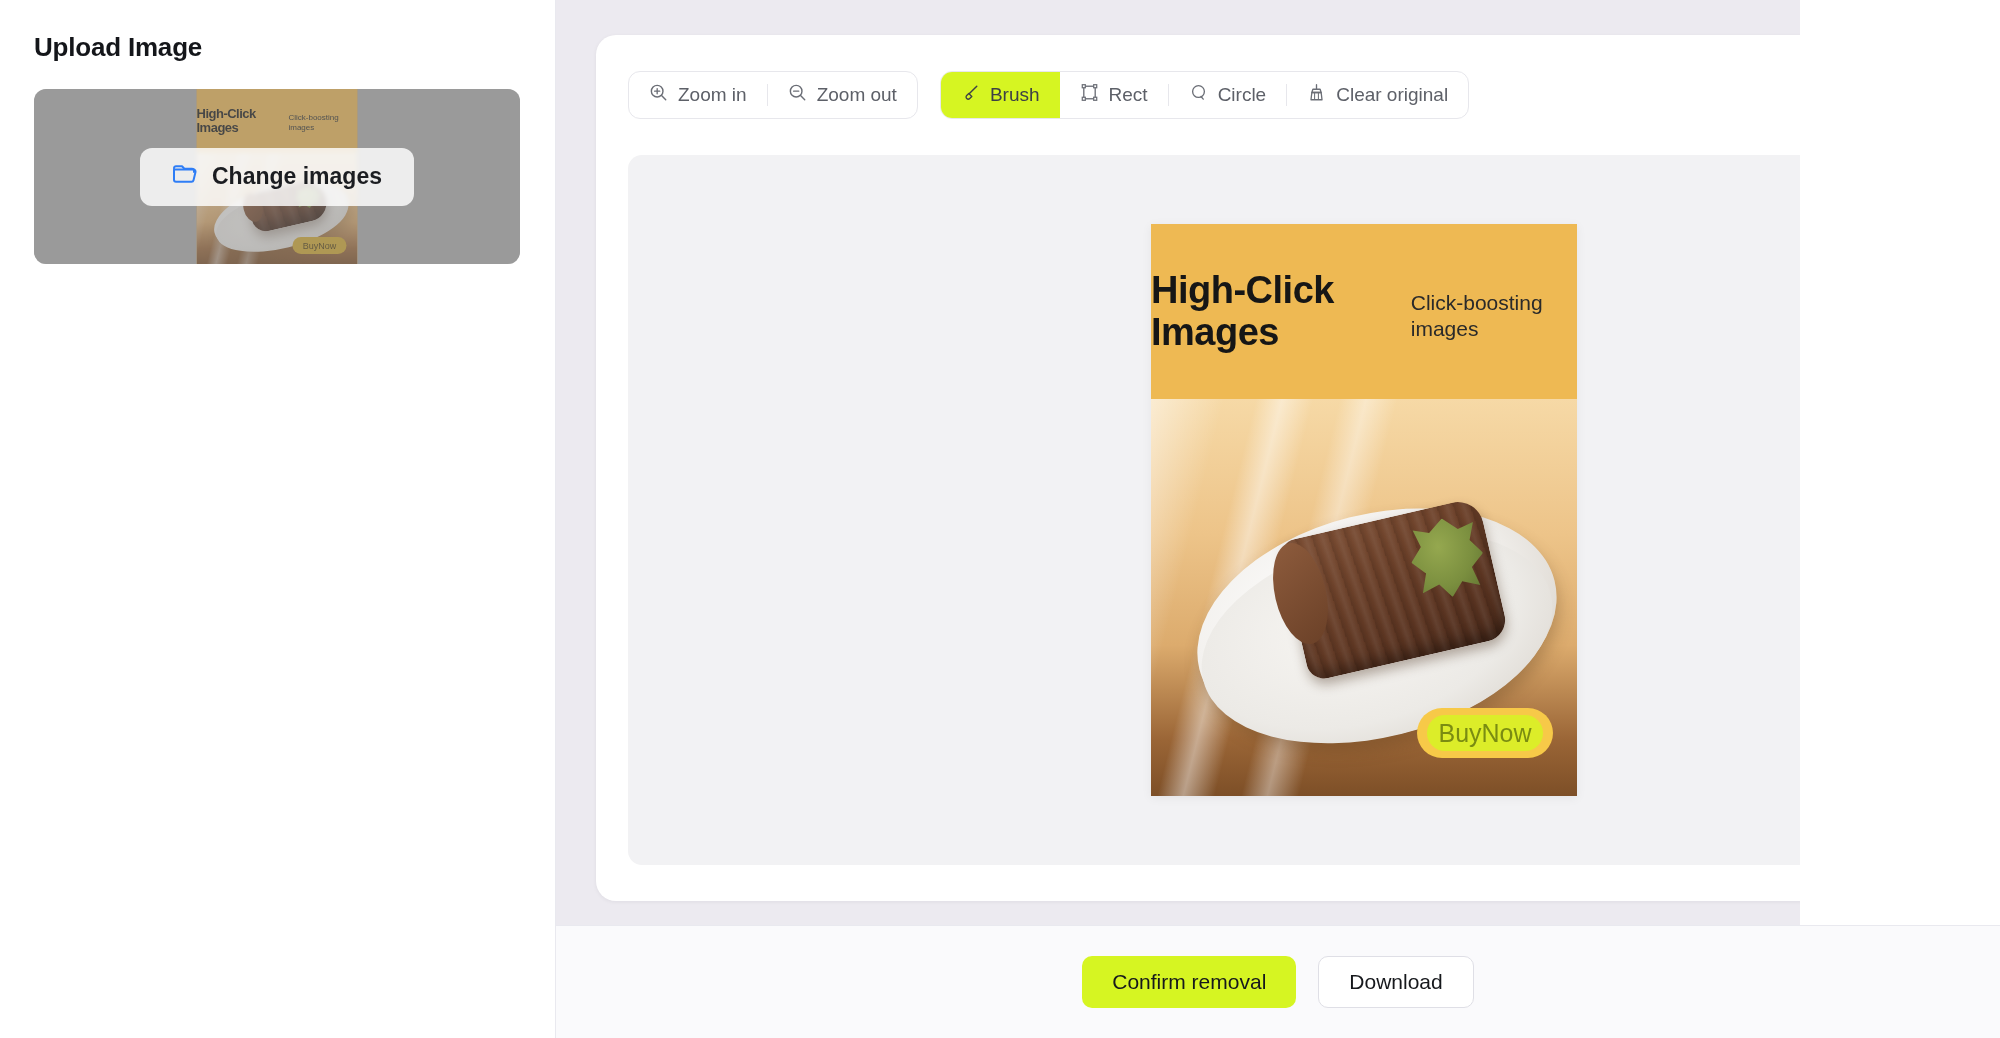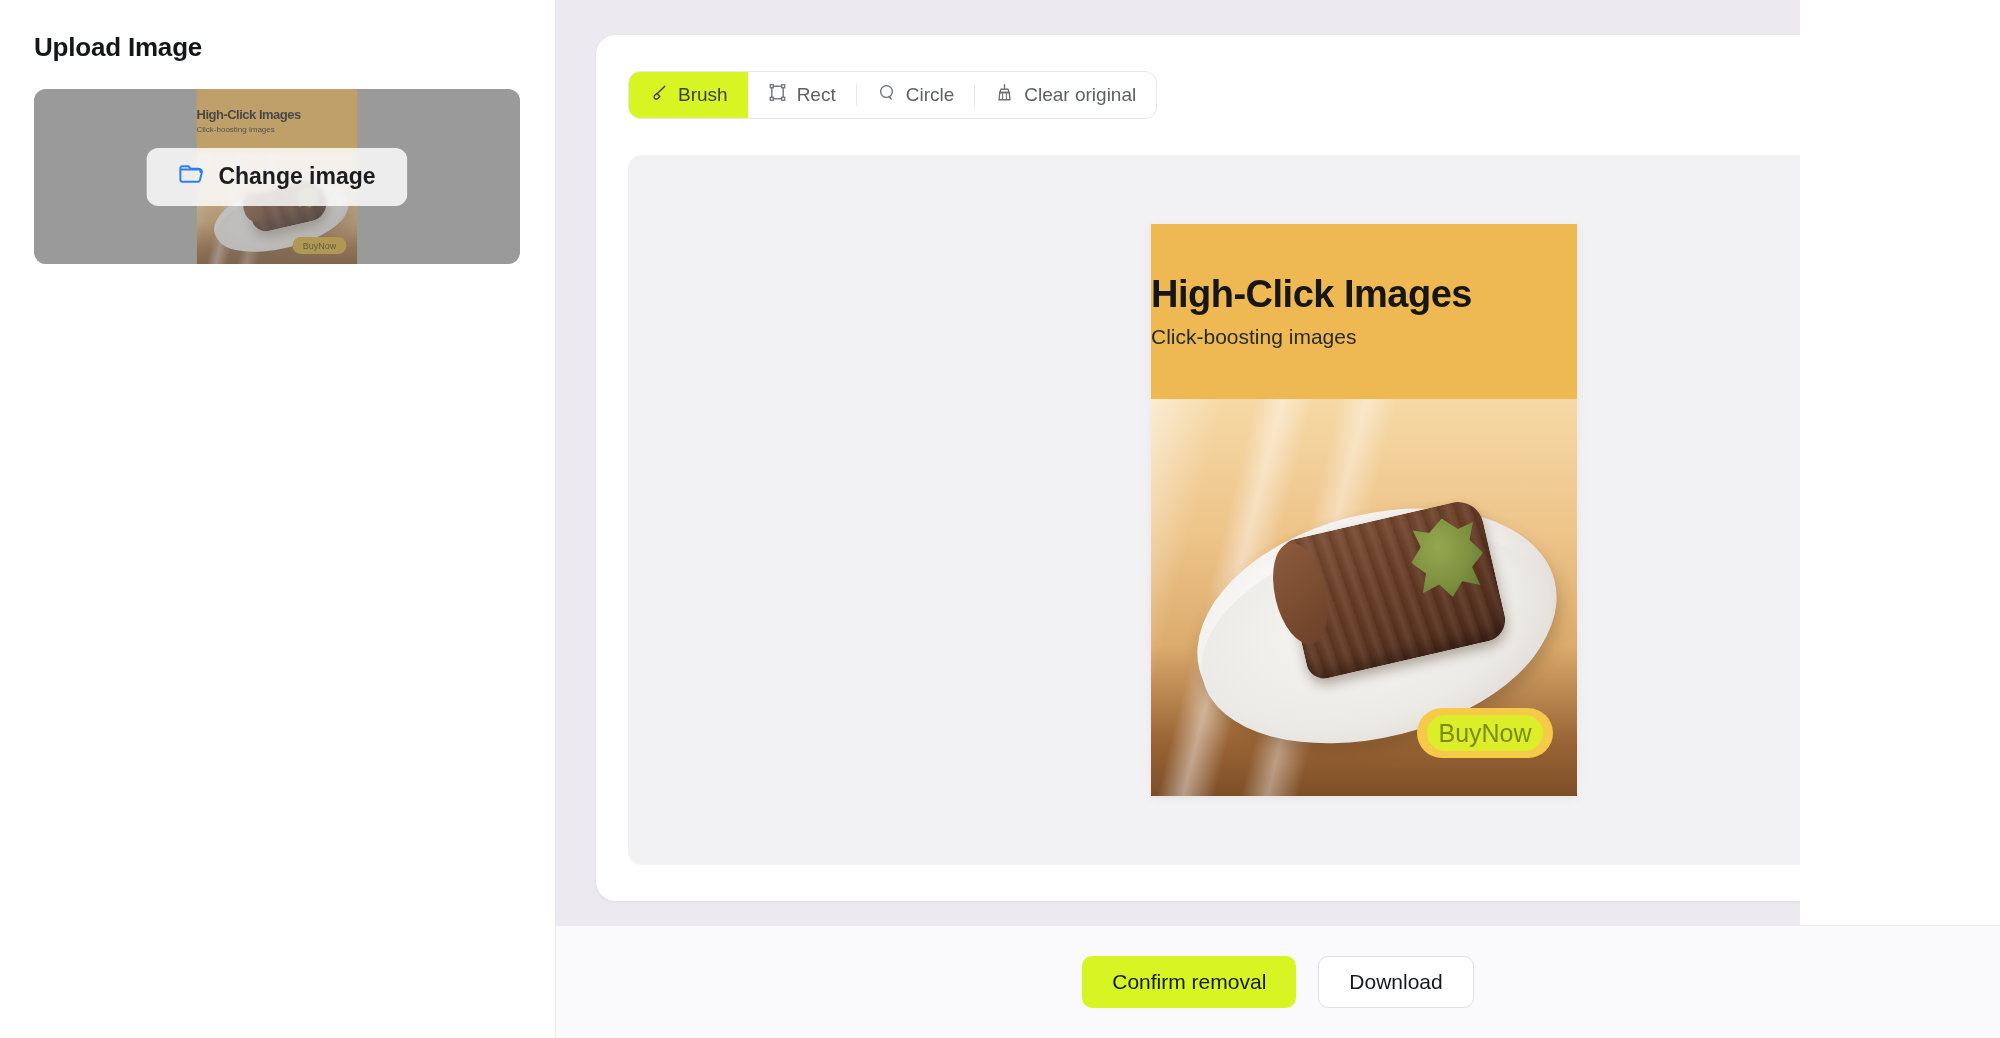--- a/index.html
+++ b/index.html
@@ -79,22 +79,21 @@
     backdrop-filter: blur(2px);
   }
   .folder-icon { display:block; }
 
   
   .creative { position: relative; width: 100%; height: 100%; background: #f0a93b; }
   .creative-head {
     background: #eeb953;
     width: 100%;
     display: flex;
-    flex-direction: column;
-    align-items: flex-start;
+    align-items: center;
     justify-content: center;
   }
   .creative-title { font-weight: 700; color: #161616; letter-spacing: -0.5px; line-height: 1.1; }
   .creative-sub { color: #2a2a2a; line-height: 1.2; }
   .creative-photo { position: relative; width: 100%; overflow: hidden; }
   .buy-btn {
     position: absolute;
     border-radius: 999px;
     display: flex; align-items: center; justify-content: center;
     font-weight: 400;
@@ -327,31 +326,54 @@
       </div>
       <div class="thumb-dim"></div>
 
       <div class="change-btn">
         <span class="folder-icon">
           <svg width="26" height="22" viewBox="0 0 26 22" fill="none">
             <path d="M2 5.2a2 2 0 0 1 2-2h6l2.4 2.6h7.6a2 2 0 0 1 2 2V9" stroke="#2e7df6" stroke-width="2" stroke-linecap="round" stroke-linejoin="round"></path>
             <path d="M2 6.6h19.6c1.3 0 2.2 1.2 1.9 2.4l-2 8.2a2 2 0 0 1-1.95 1.5H4a2 2 0 0 1-2-2V6.6z" stroke="#2e7df6" stroke-width="2" stroke-linejoin="round"></path>
           </svg>
         </span>
-        <span>Change image</span>
+        <span>Change images</span>
       </div>
     </div>
   </aside>
 
   <section class="right">
 
     <div class="editor-card">
 
       <div class="toolbar">
 
+        <div class="tool-group">
+          <button class="tool-btn">
+            <span>
+              <svg width="19" height="19" viewBox="0 0 20 20" fill="none">
+                <circle cx="8.6" cy="8.6" r="6.1" stroke="#6b6e76" stroke-width="1.5"></circle>
+                <path d="M13.2 13.2 L17.6 17.6" stroke="#6b6e76" stroke-width="1.5" stroke-linecap="round"></path>
+                <path d="M8.6 5.9v5.4M5.9 8.6h5.4" stroke="#6b6e76" stroke-width="1.4" stroke-linecap="round"></path>
+              </svg>
+            </span>
+            <span>Zoom in</span>
+          </button>
+          <div class="tool-sep"></div>
+          <button class="tool-btn">
+            <span>
+              <svg width="19" height="19" viewBox="0 0 20 20" fill="none">
+                <circle cx="8.6" cy="8.6" r="6.1" stroke="#6b6e76" stroke-width="1.5"></circle>
+                <path d="M13.2 13.2 L17.6 17.6" stroke="#6b6e76" stroke-width="1.5" stroke-linecap="round"></path>
+                <path d="M5.9 8.6h5.4" stroke="#6b6e76" stroke-width="1.4" stroke-linecap="round"></path>
+              </svg>
+            </span>
+            <span>Zoom out</span>
+          </button>
+        </div>
 
         <div class="tool-group">
           <button class="tool-btn active">
             <span>
               <svg width="19" height="19" viewBox="0 0 20 20" fill="none">
                 <path d="M16.6 3.4 L8.6 11.4" stroke="#3d4046" stroke-width="1.5" stroke-linecap="round"></path>
                 <path d="M8.2 11.0 L6.0 13.2c-.9.9-.9 2.3 0 3.2.9.9 2.3.9 3.2 0l2.2-2.2-3.2-3.2z" stroke="#3d4046" stroke-width="1.4" stroke-linejoin="round"></path>
               </svg>
             </span>
             <span>Brush</span>

